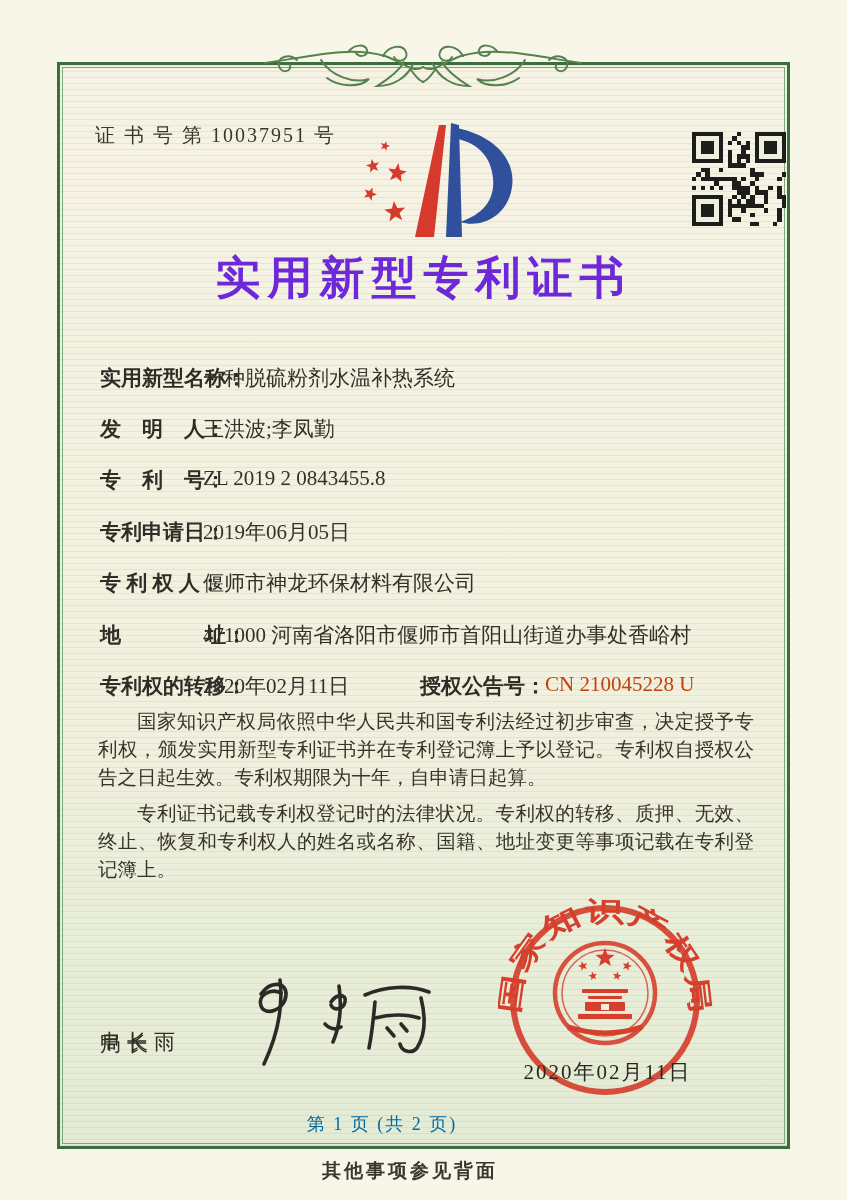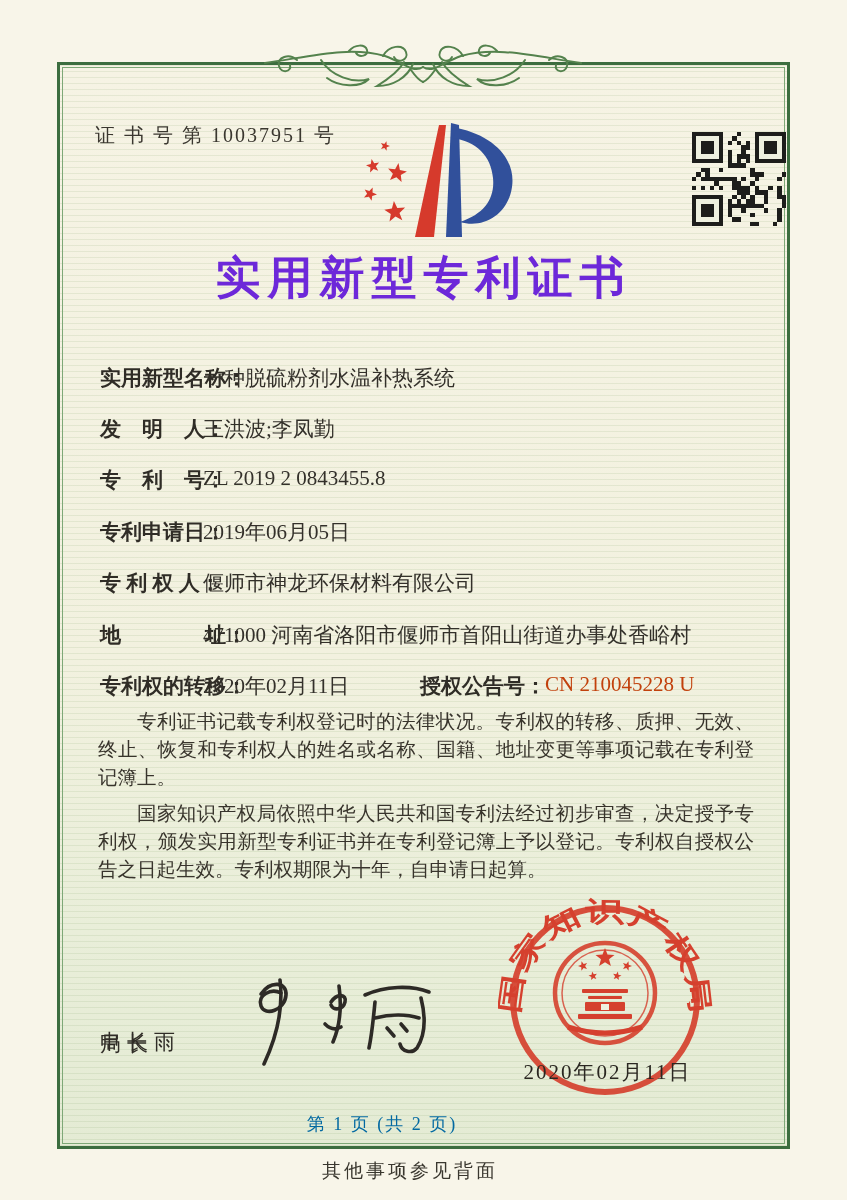--- a/index.html
+++ b/index.html
@@ -31,21 +31,21 @@
   .fvalue2{position:absolute;left:545px;color:#c2410c;}
   .paras{left:98px;top:708px;width:656px;font-size:19.5px;line-height:28px;
          text-align:justify;color:#38342c;}
   .paras p{margin:0 0 8px 0;text-indent:2em;}
   .signer{left:100px;font-size:21px;letter-spacing:6px;color:#2f2c26;}
   .seal-date{left:500px;top:1058px;width:215px;text-align:center;font-size:21px;
              letter-spacing:2px;color:#2a2721;z-index:6;}
   .page-num{left:57px;top:1112px;width:650px;text-align:center;font-size:18px;
             letter-spacing:2px;color:#0369a1;}
   .back-note{left:0;top:1158px;width:820px;text-align:center;font-size:19px;
-             letter-spacing:3px;color:#3a372f;}
+             letter-spacing:3px;color:#3a372f;font-weight:bold;}
   svg{display:block;}
   .seal-svg{z-index:5;}
 </style>
 </head>
 <body>
 
 <div class="page">
 
   <div class="frame"></div>
 
@@ -217,22 +217,22 @@
     <span class="fvalue">471000 河南省洛阳市偃师市首阳山街道办事处香峪村</span>
   </div>
   <div class="abs fieldrow" style="top:672px;">
     <span class="flabel">专利权的转移：</span>
     <span class="fvalue">2020年02月11日</span>
     <span class="flabel2">授权公告号：</span>
     <span class="fvalue2">CN 210045228 U</span>
   </div>
 
   <div class="abs paras">
+    <p>国家知识产权局依照中华人民共和国专利法经过初步审查，决定授予专利权，颁发实用新型专利证书并在专利登记簿上予以登记。专利权自授权公告之日起生效。专利权期限为十年，自申请日起算。</p>
     <p>专利证书记载专利权登记时的法律状况。专利权的转移、质押、无效、终止、恢复和专利权人的姓名或名称、国籍、地址变更等事项记载在专利登记簿上。</p>
-    <p>国家知识产权局依照中华人民共和国专利法经过初步审查，决定授予专利权，颁发实用新型专利证书并在专利登记簿上予以登记。专利权自授权公告之日起生效。专利权期限为十年，自申请日起算。</p>
   </div>
 
   <div class="abs signer" style="top:988px;margin-top:42px;">局长</div>
   <div class="abs signer" style="top:1028px;">申长雨</div>
 
   <svg class="abs" style="left:235px;top:972px;" width="210" height="100" viewBox="0 0 210 100">
     <g stroke="#2d2a26" stroke-width="3.6" fill="none" stroke-linecap="round" stroke-linejoin="round">
       <path d="M26,22 C36,8 52,10 51,23 C50,38 30,45 26,34 C22,23 36,16 46,21"></path>
       <path d="M45,8 C48,32 43,62 29,92"></path>
       <path d="M96,30 C102,21 112,22 110,30 C108,38 98,39 96,33"></path>

